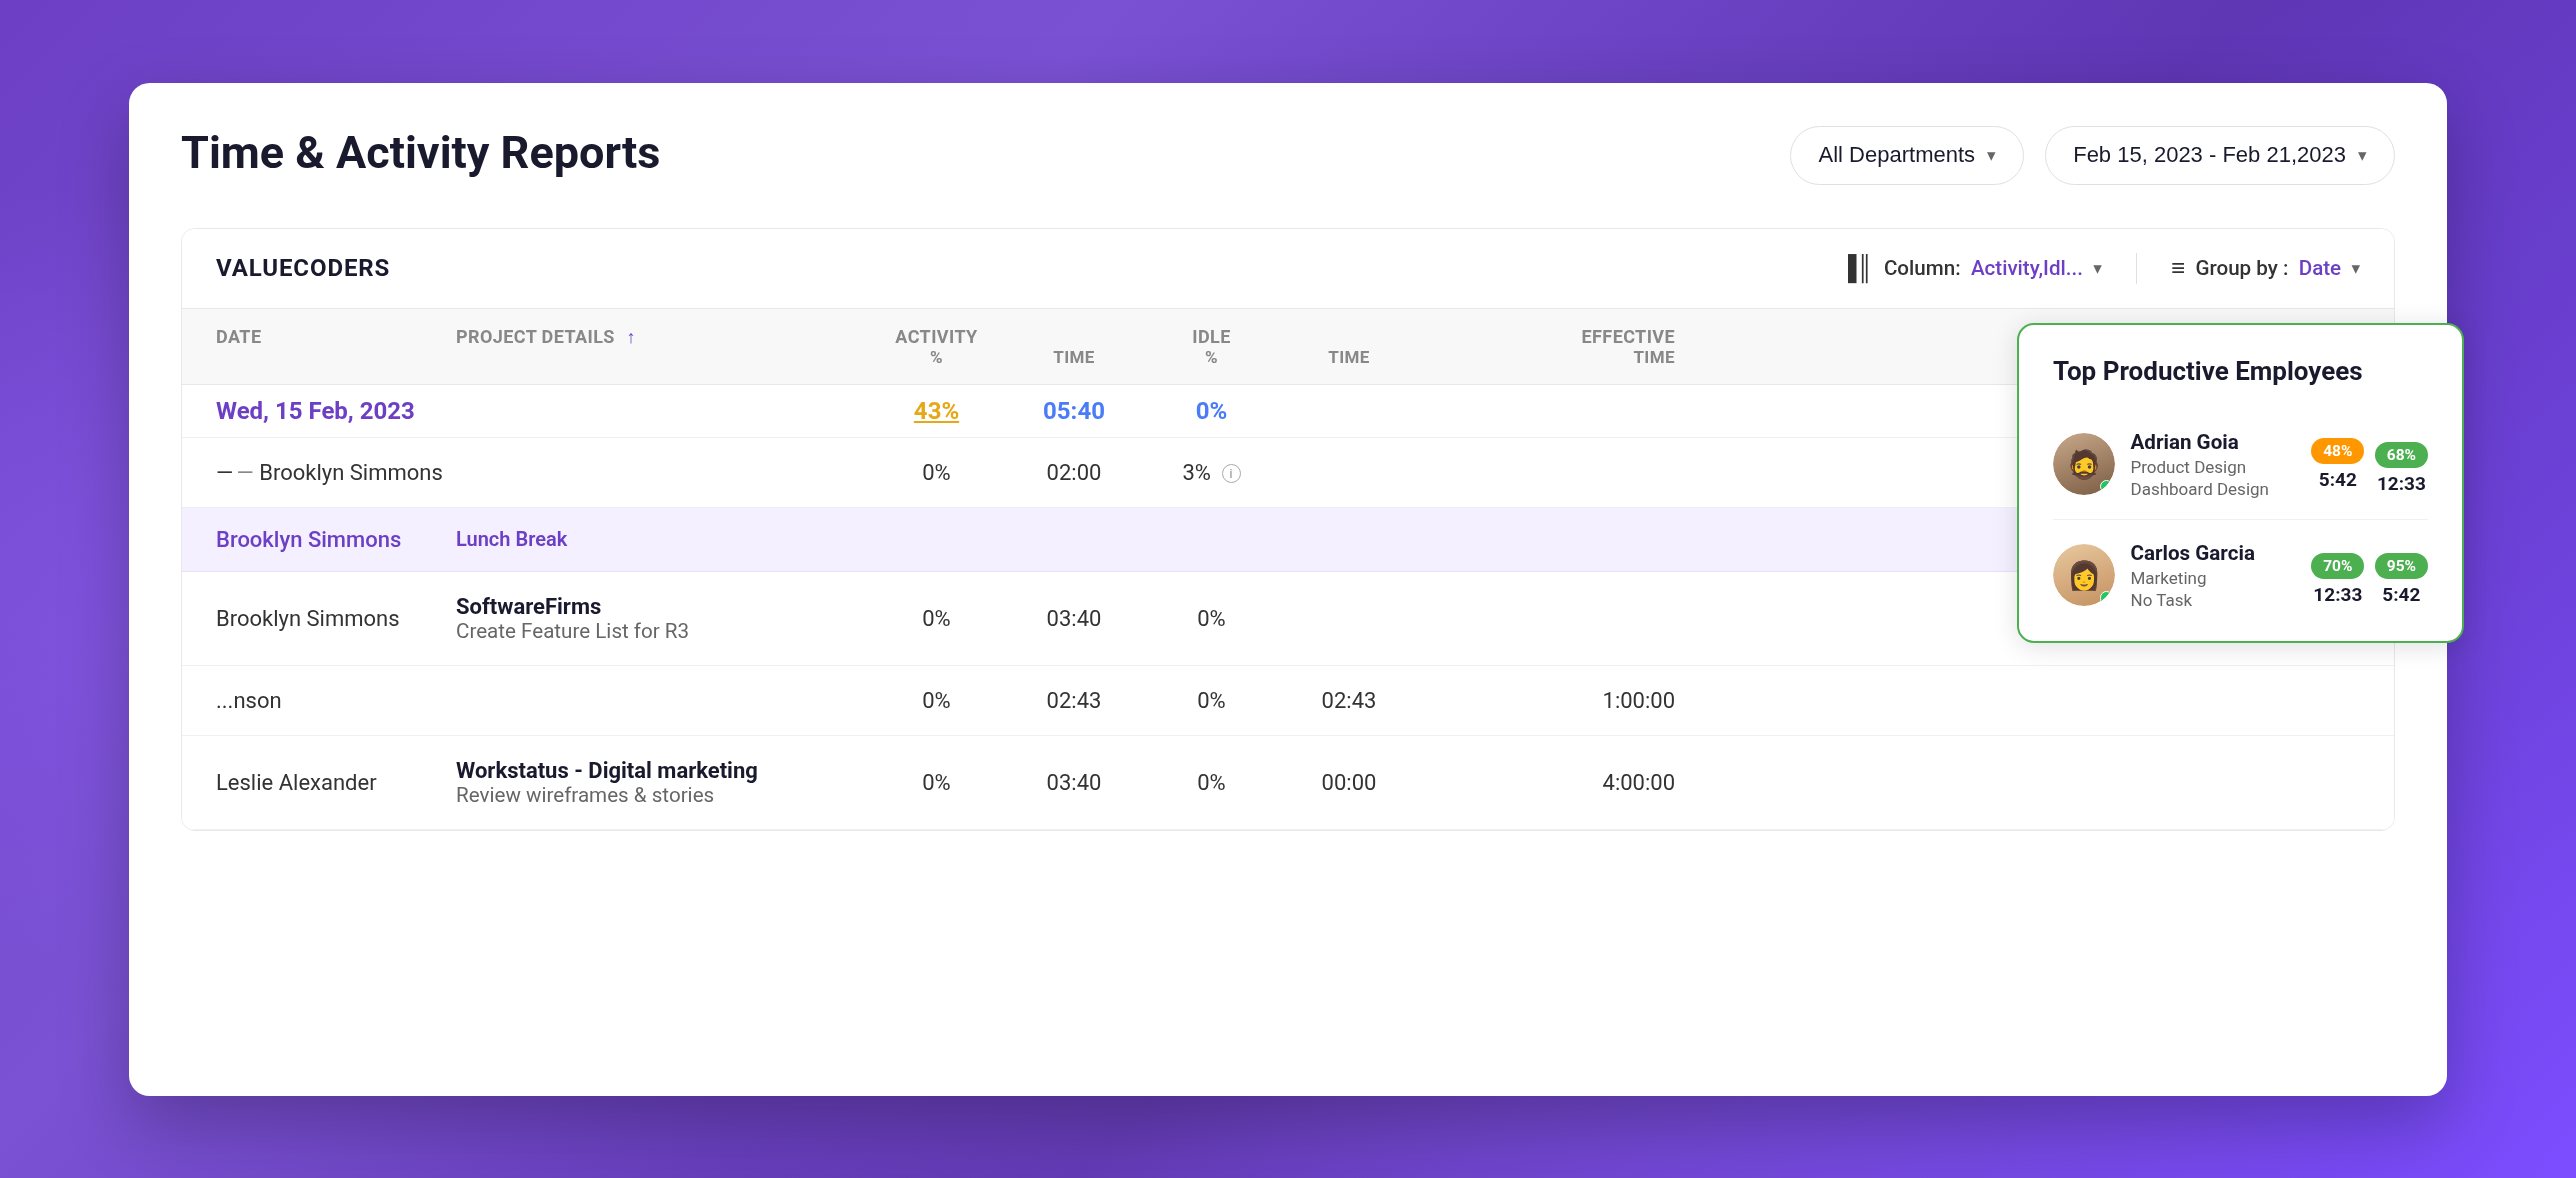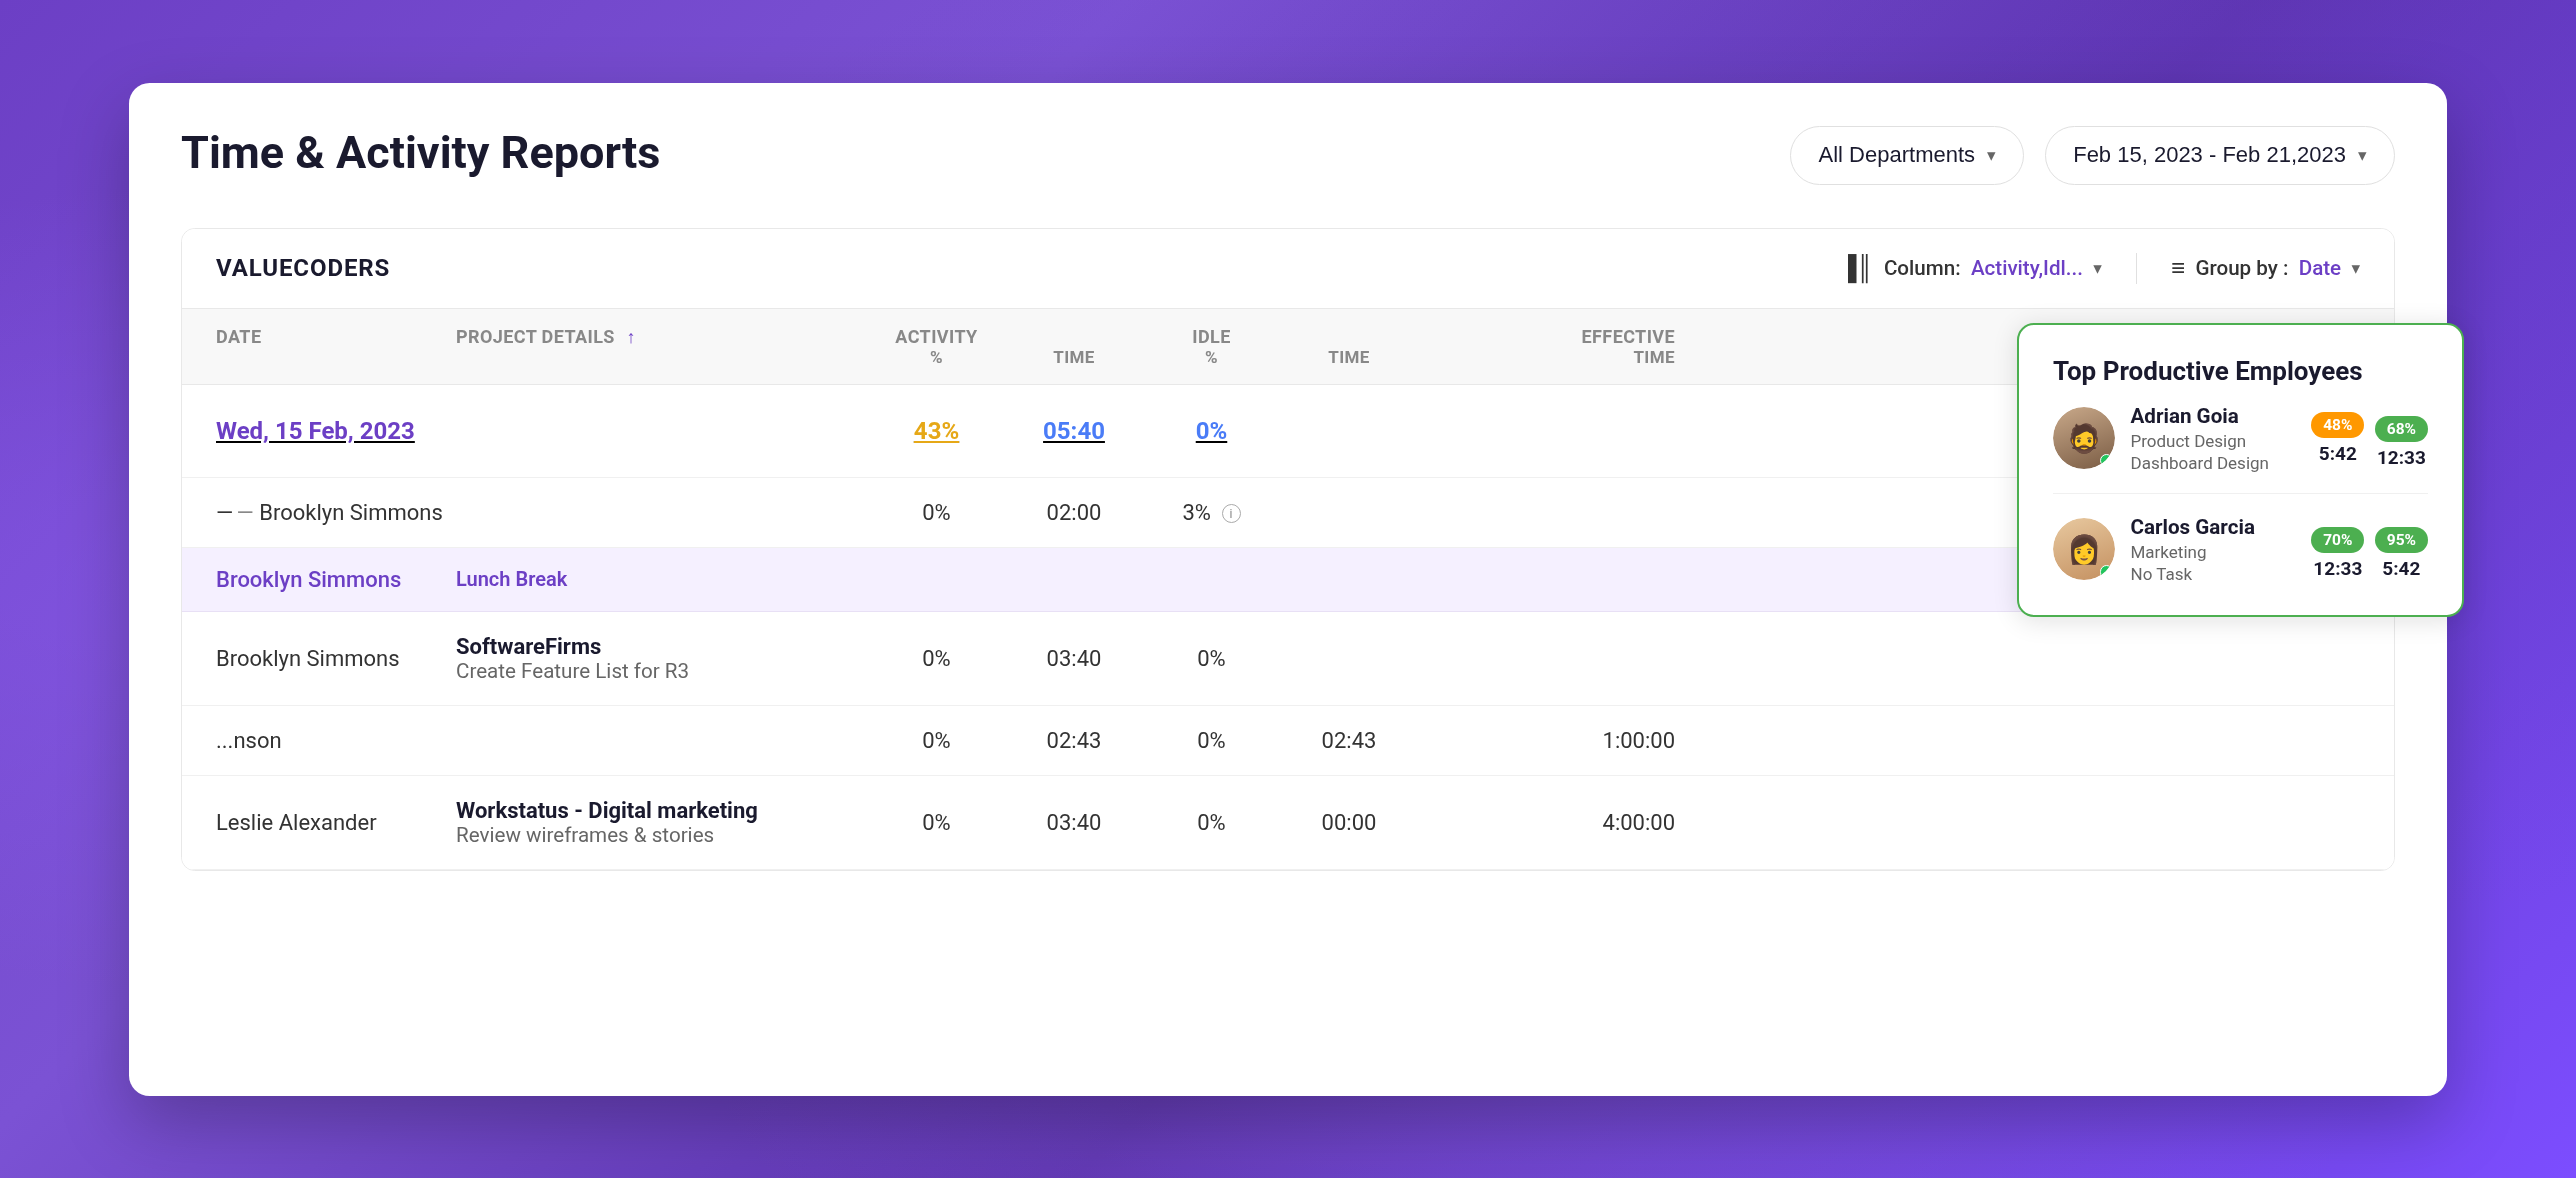--- a/index.html
+++ b/index.html
@@ -130,25 +130,24 @@
       letter-spacing: 0.4px;
       text-transform: uppercase;
     }
     .col-header.center { text-align: center; }
     .col-header.right { text-align: right; }
 
     
     .date-group-row {
       display: grid;
       grid-template-columns: 240px 429px 103px 172px 103px 172px 240px;
-      padding: 32px 34px;
+      padding: 12px 34px;
       background: #fff;
       border-bottom: 1.3px solid #f0f0f0;
       align-items: center;
-      text-decoration: underline;
     }
     .date-label {
       font-size: 24px;
       font-weight: 700;
       color: #6c3fc5;
     }
     .activity-pct-yellow {
       font-size: 24px;
       font-weight: 700;
       color: #e6a817;
@@ -278,21 +277,21 @@
       padding: 31px 34px;
       box-shadow: 0 3.4px 26px rgba(0,0,0,0.12);
       border: 2.1px solid #4caf50;
       width: 447px;
       z-index: 20;
     }
     .top-employees-title {
       font-size: 26px;
       font-weight: 700;
       color: #1a1a2e;
-      margin-bottom: 18px;
+      margin-bottom: 44px;
     }
     .employee-card-row {
       display: flex;
       align-items: center;
       gap: 15.5px;
       padding-bottom: 20.6px;
       margin-bottom: 20.6px;
       border-bottom: 1.3px solid #f0f0f0;
     }
     .employee-card-row:last-child {

